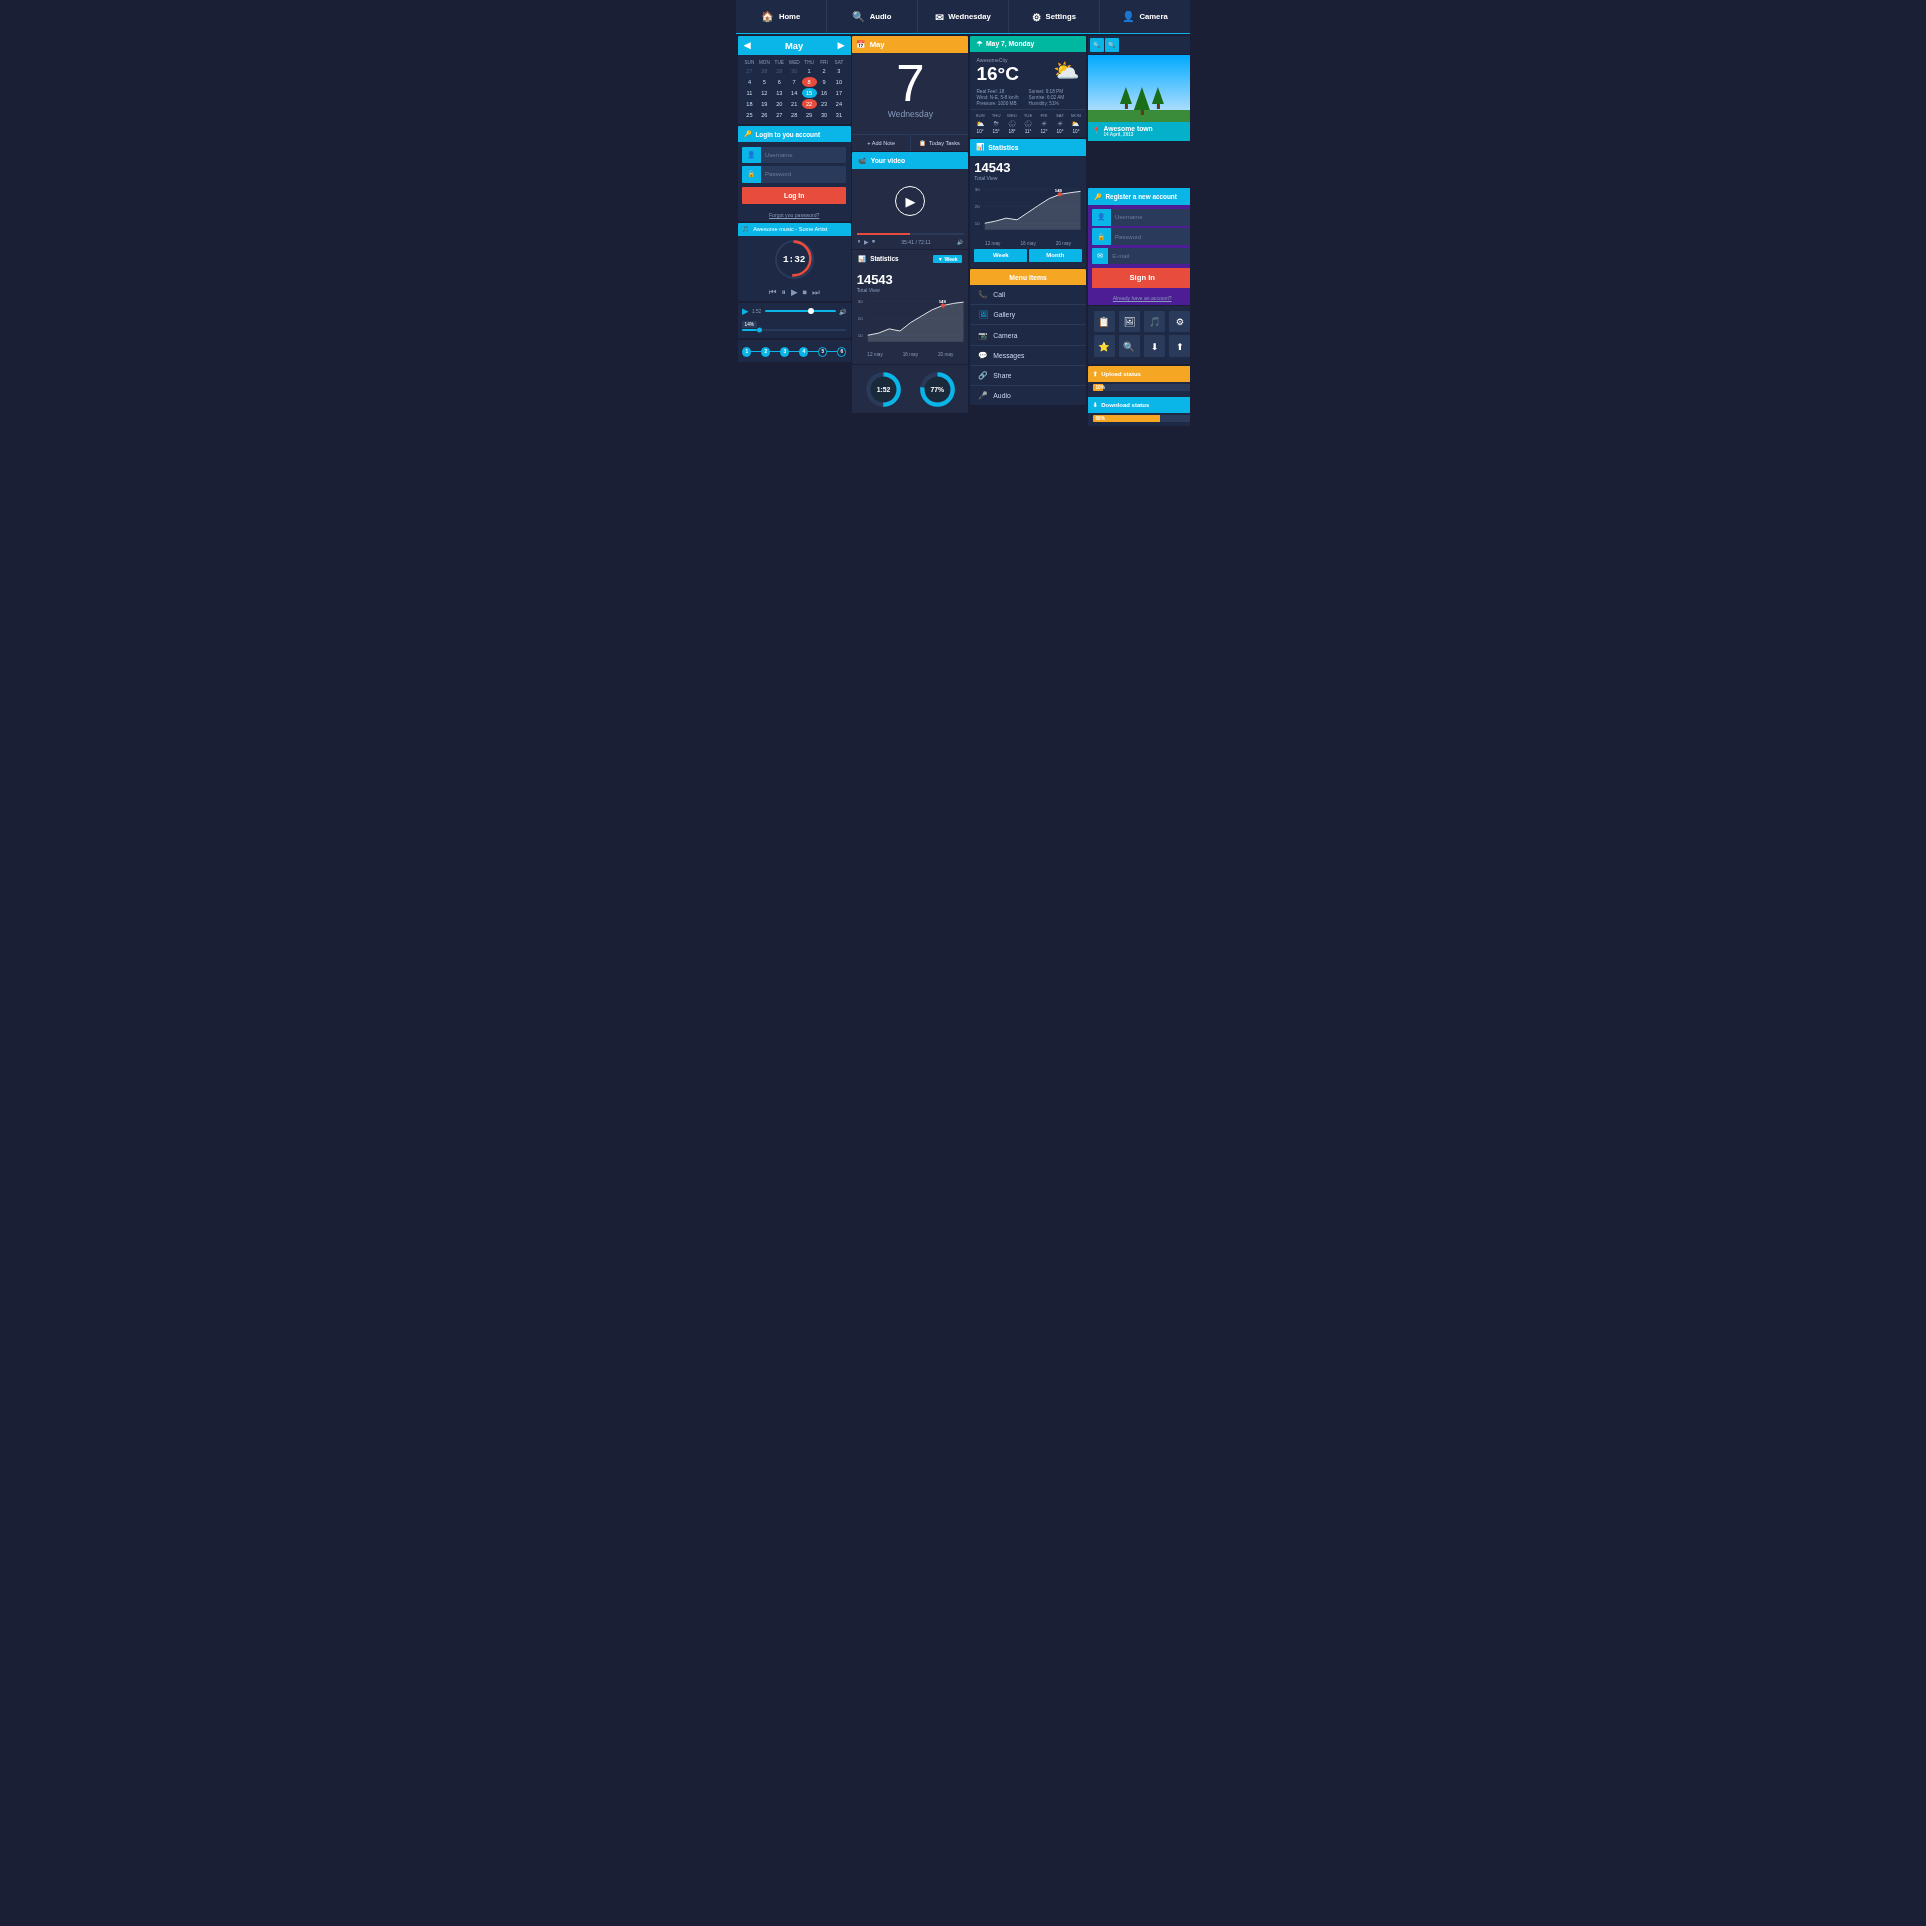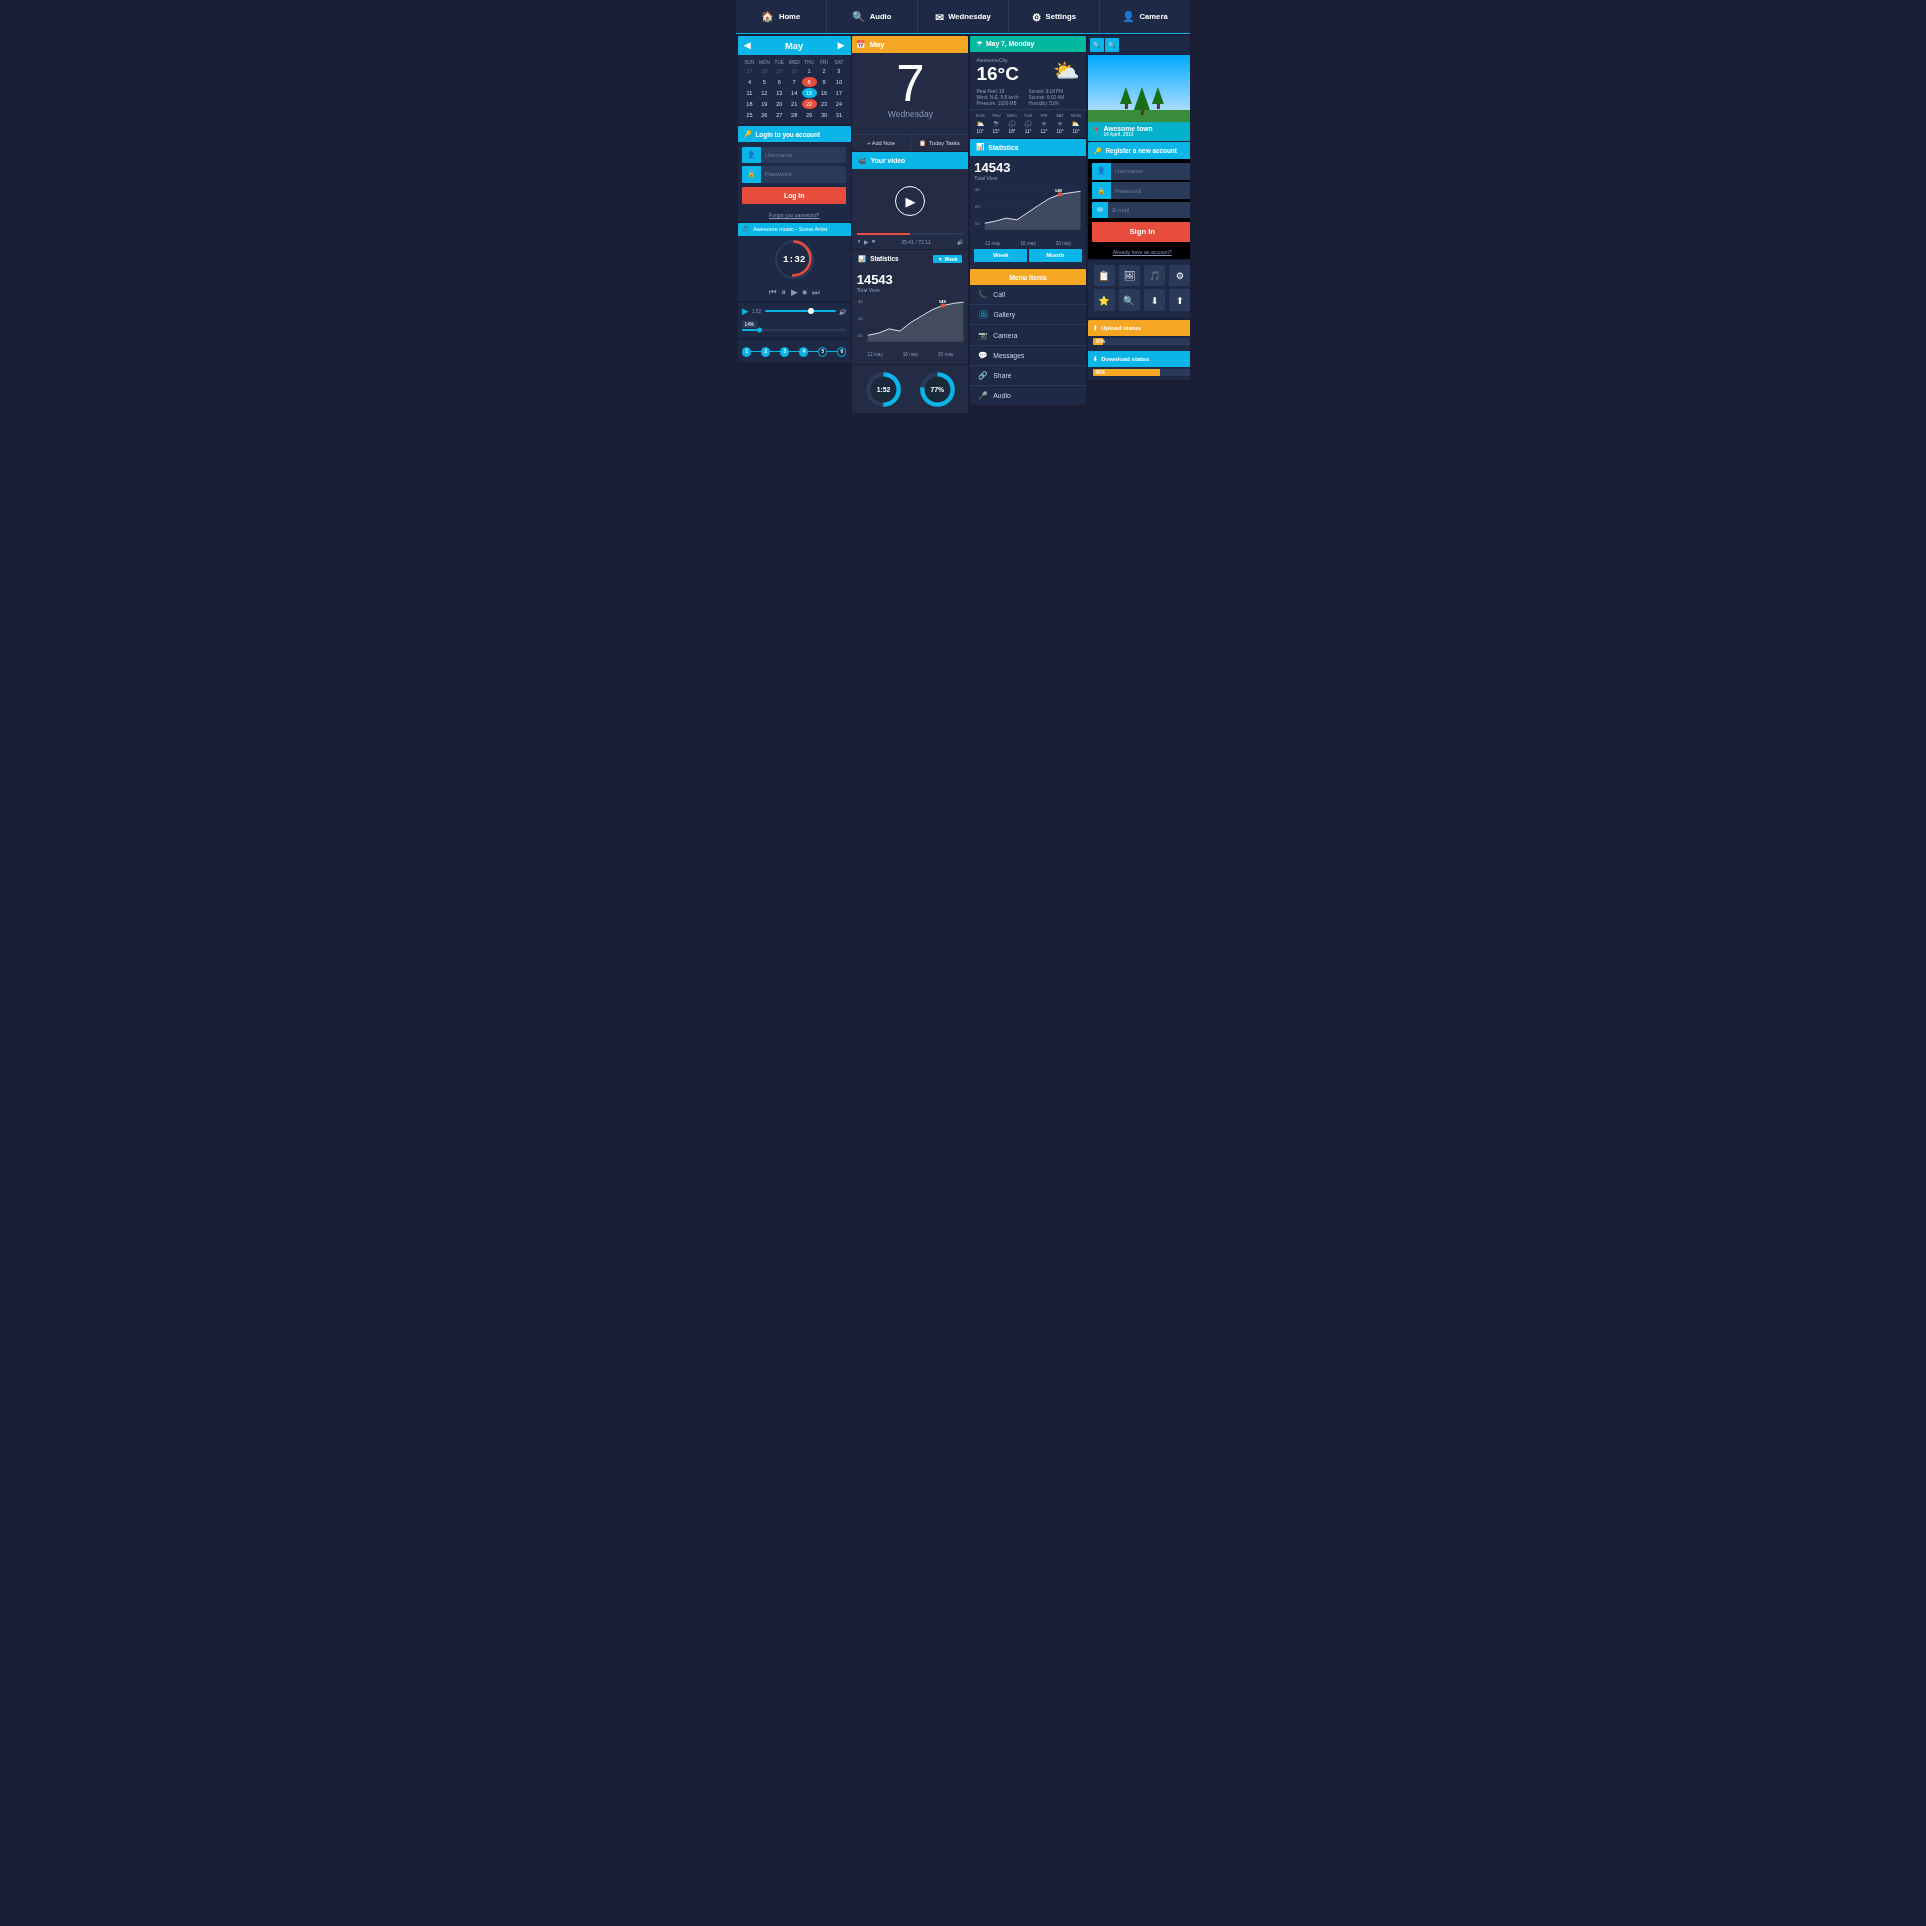--- a/index.html
+++ b/index.html
@@ -583,21 +583,21 @@
       top: 50%;
       left: 50%;
       transform: translate(-50%, -50%);
       color: white;
       font-size: 6.8px;
       font-weight: bold;
       text-align: center;
     }
 
     
-    .register-widget { background: #000000; }
+    .register-widget { background: #4c1d95; margin-top: 46px; }
     .register-header {
       background: #0ab5e8;
       padding: 4.3px 6.4px;
       display: flex;
       align-items: center;
       gap: 3.4px;
       color: white;
       font-size: 6.4px;
       font-weight: bold;
     }

